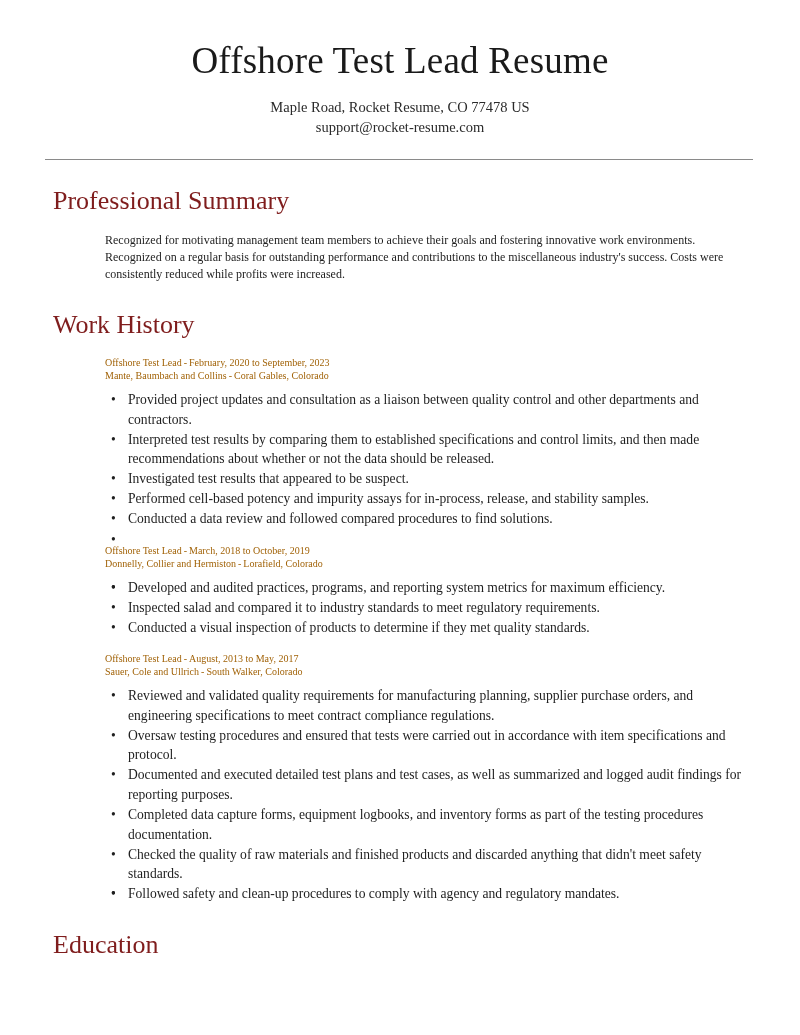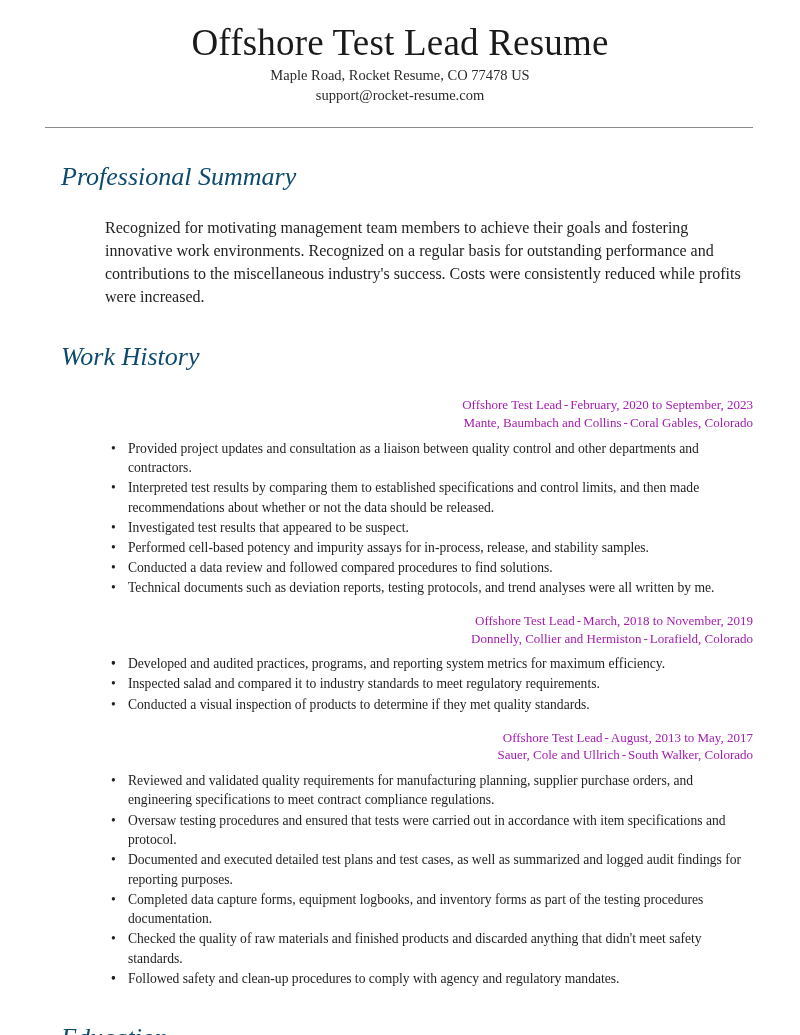--- a/index.html
+++ b/index.html
@@ -23,26 +23,26 @@
   }
 
   
   .resume-title {
     text-align: center;
     font-size: 37px;
     font-weight: 400;
     letter-spacing: 0.2px;
     color: #1a1a1a;
     margin: 0;
-    padding-top: 22px;
+    padding-top: 40px;
     line-height: 1.15;
   }
   .contact-block {
     text-align: center;
-    margin-top: 0;
+    margin-top: 14px;
   }
   .contact-line {
     font-size: 14.5px;
     line-height: 1.42;
     color: #2a2a2a;
   }
 
   .header-rule {
     border: 0;
     border-top: 1px solid #8a8a8a;
@@ -51,51 +51,49 @@
   }
 
   
   .section {
     padding: 0 47px 0 45px;
   }
   .section-heading {
     font-size: 26px;
     font-weight: 400;
     line-height: 1.2;
-    color: #0c4a6e;
-    margin: 16px;
+    color: #7f1d1d;
+    margin: 8px;
     padding-top: 17px;
-    font-style: italic;
   }
   .section-body {
     padding-left: 60px;
     padding-top: 8px;
   }
   .summary-text {
-    font-size: 16px;
+    font-size: 12px;
     line-height: 1.44;
     color: #1e1e1e;
     margin: 0;
     text-align: left;
   }
 
   
   .job {
     padding-top: 0px;
   }
   .job + .job {
     padding-top: 14px;
   }
   .job-title-line,
   .job-company-line {
-    font-size: 13px;
+    font-size: 10px;
     line-height: 1.36;
-    color: #a21caf;
+    color: #a16207;
     white-space: nowrap;
-    text-align: right;
   }
   .sep {
     padding: 0 2px;
   }
   .bullets {
     list-style: none;
     margin: 7px 0 0 0;
     padding: 0;
   }
   .bullets li {
@@ -148,27 +146,27 @@
         </div>
         <div class="job-company-line">
           <span>Mante, Baumbach and Collins</span><span class="sep">-</span><span>Coral Gables, Colorado</span>
         </div>
         <ul class="bullets">
           <li><span class="dot">•</span><span>Provided project updates and consultation as a liaison between quality control and other departments and contractors.</span></li>
           <li><span class="dot">•</span><span>Interpreted test results by comparing them to established specifications and control limits, and then made recommendations about whether or not the data should be released.</span></li>
           <li><span class="dot">•</span><span>Investigated test results that appeared to be suspect.</span></li>
           <li><span class="dot">•</span><span>Performed cell-based potency and impurity assays for in-process, release, and stability samples.</span></li>
           <li><span class="dot">•</span><span>Conducted a data review and followed compared procedures to find solutions.</span></li>
-          <li><span class="dot">•</span><span>Technical documents such as deviation reports, testing protocols, and trend analyses were all written by me.</span></li>
+          <li><span class="dot">•</span></li>
         </ul>
       </div>
 
       <div class="job">
         <div class="job-title-line">
-          <span>Offshore Test Lead</span><span class="sep">-</span><span>March, 2018 to November, 2019</span>
+          <span>Offshore Test Lead</span><span class="sep">-</span><span>March, 2018 to October, 2019</span>
         </div>
         <div class="job-company-line">
           <span>Donnelly, Collier and Hermiston</span><span class="sep">-</span><span>Lorafield, Colorado</span>
         </div>
         <ul class="bullets">
           <li><span class="dot">•</span></li>
           <li><span class="dot">•</span><span>Developed and audited practices, programs, and reporting system metrics for maximum efficiency.</span></li>
           <li><span class="dot">•</span><span>Inspected salad and compared it to industry standards to meet regulatory requirements.</span></li>
           <li><span class="dot">•</span><span>Conducted a visual inspection of products to determine if they met quality standards.</span></li>
         </ul>

